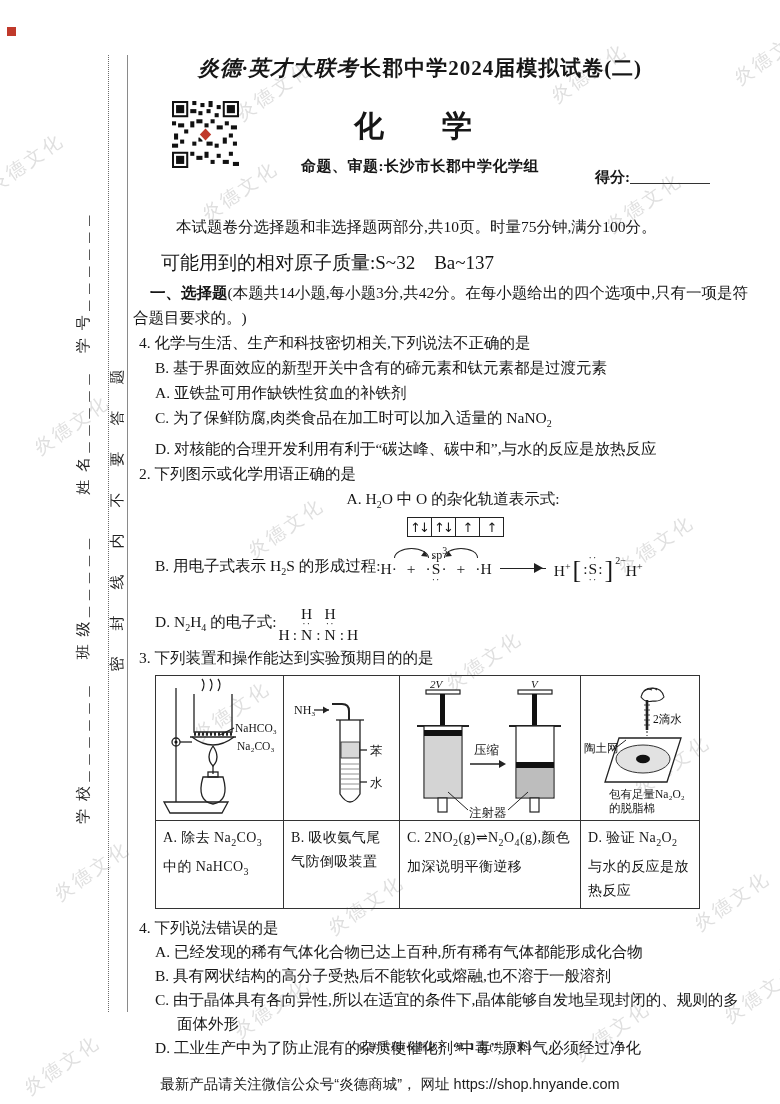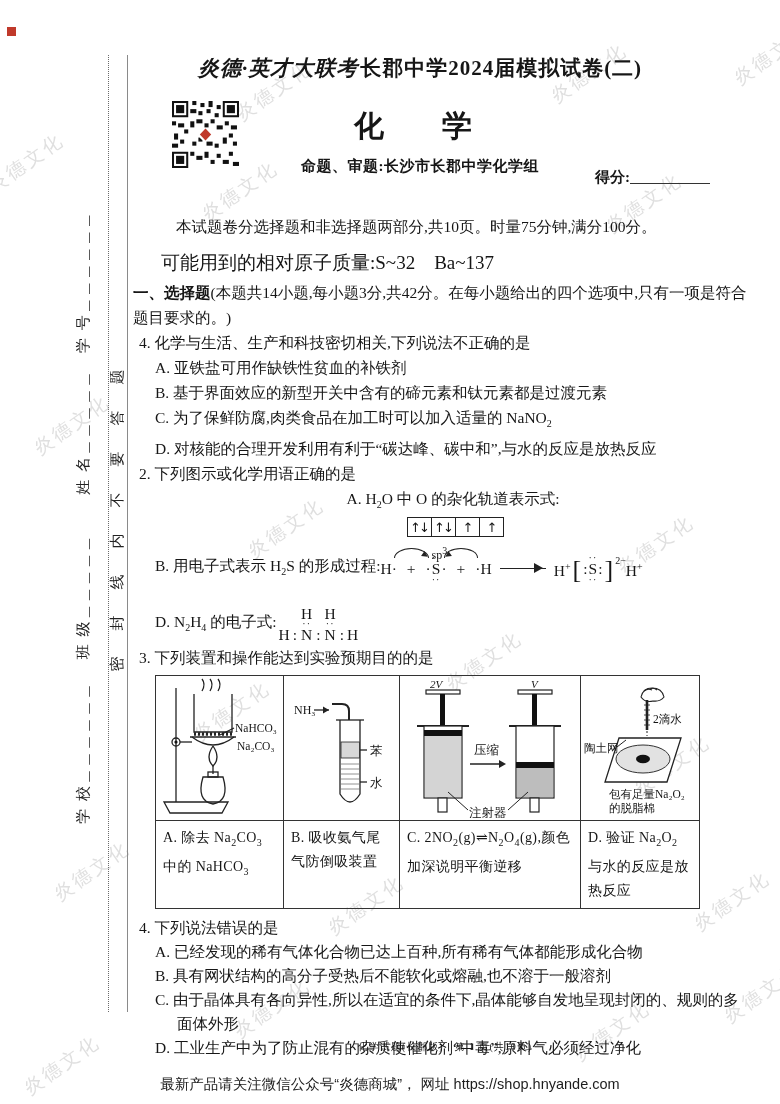--- a/index.html
+++ b/index.html
@@ -35,21 +35,21 @@
   .setter{position:absolute;left:110px;top:157px;width:620px;text-align:center;
       font-size:15px;font-weight:bold;letter-spacing:.5px;}
   .score{position:absolute;left:595px;top:168px;font-size:15px;font-weight:bold;}
   .score-blank{display:inline-block;width:80px;height:15px;border-bottom:1.2px solid #333;vertical-align:-2px;}
 
   .p1{position:absolute;left:145px;top:214px;width:604px;font-size:15.5px;text-indent:2em;line-height:25px;}
   .p2{position:absolute;left:145px;top:250px;width:604px;font-size:19px;padding-left:16px;line-height:25px;}
 
   
   .flow{position:absolute;left:133px;top:280px;width:618px;font-size:15.5px;line-height:25px;}
-  .sec b{font-size:15.5px;}
+  .sec b{font-size:15.5px;margin-left:17px;}
   .q-stem{padding-left:6px;}
   .opt{padding-left:44px;text-indent:-22px;}
   .frow{display:flex;align-items:center;text-indent:0;padding-left:22px;flex-wrap:nowrap;}
   .rich sub,.flow sub{font-size:10px;}
   .rich sup,.flow sup{font-size:10px;}
 
   
   .orb{display:inline-flex;position:relative;margin-left:5px;top:0;}
   .orb-cell{width:25px;height:20px;border:1px solid #222;margin-left:-1px;display:flex;
       align-items:center;justify-content:center;font-family:"DejaVu Sans",sans-serif;
@@ -200,22 +200,22 @@
   <div class="p1">本试题卷分选择题和非选择题两部分,共10页。时量75分钟,满分100分。</div>
   <div class="p2">可能用到的相对原子质量:S~32　Ba~137</div>
 
   <div class="flow">
 
     <div class="sec">
       <b>一、选择题</b><span>(本题共14小题,每小题3分,共42分。在每小题给出的四个选项中,只有一项是符合题目要求的。)</span>
     </div>
 
     <div class="q-stem">4. 化学与生活、生产和科技密切相关,下列说法不正确的是</div>
+    <div class="opt">B. 基于界面效应的新型开关中含有的碲元素和钛元素都是过渡元素</div>
     <div class="opt">A. 亚铁盐可用作缺铁性贫血的补铁剂</div>
-    <div class="opt">B. 基于界面效应的新型开关中含有的碲元素和钛元素都是过渡元素</div>
     <div class="opt">C. 为了保鲜防腐,肉类食品在加工时可以加入适量的 NaNO<sub>2</sub></div>
     <div class="opt">D. 对核能的合理开发利用有利于“碳达峰、碳中和”,与水的反应是放热反应</div>
 
     <div class="q-stem">2. 下列图示或化学用语正确的是</div>
 
     <div class="frow q2a">
       <span class="rich">A. H<sub>2</sub>O 中 O 的杂化轨道表示式:</span>
       <span class="orb">
         <span class="orb-cell">↑↓</span>
         <span class="orb-cell">↑↓</span>

